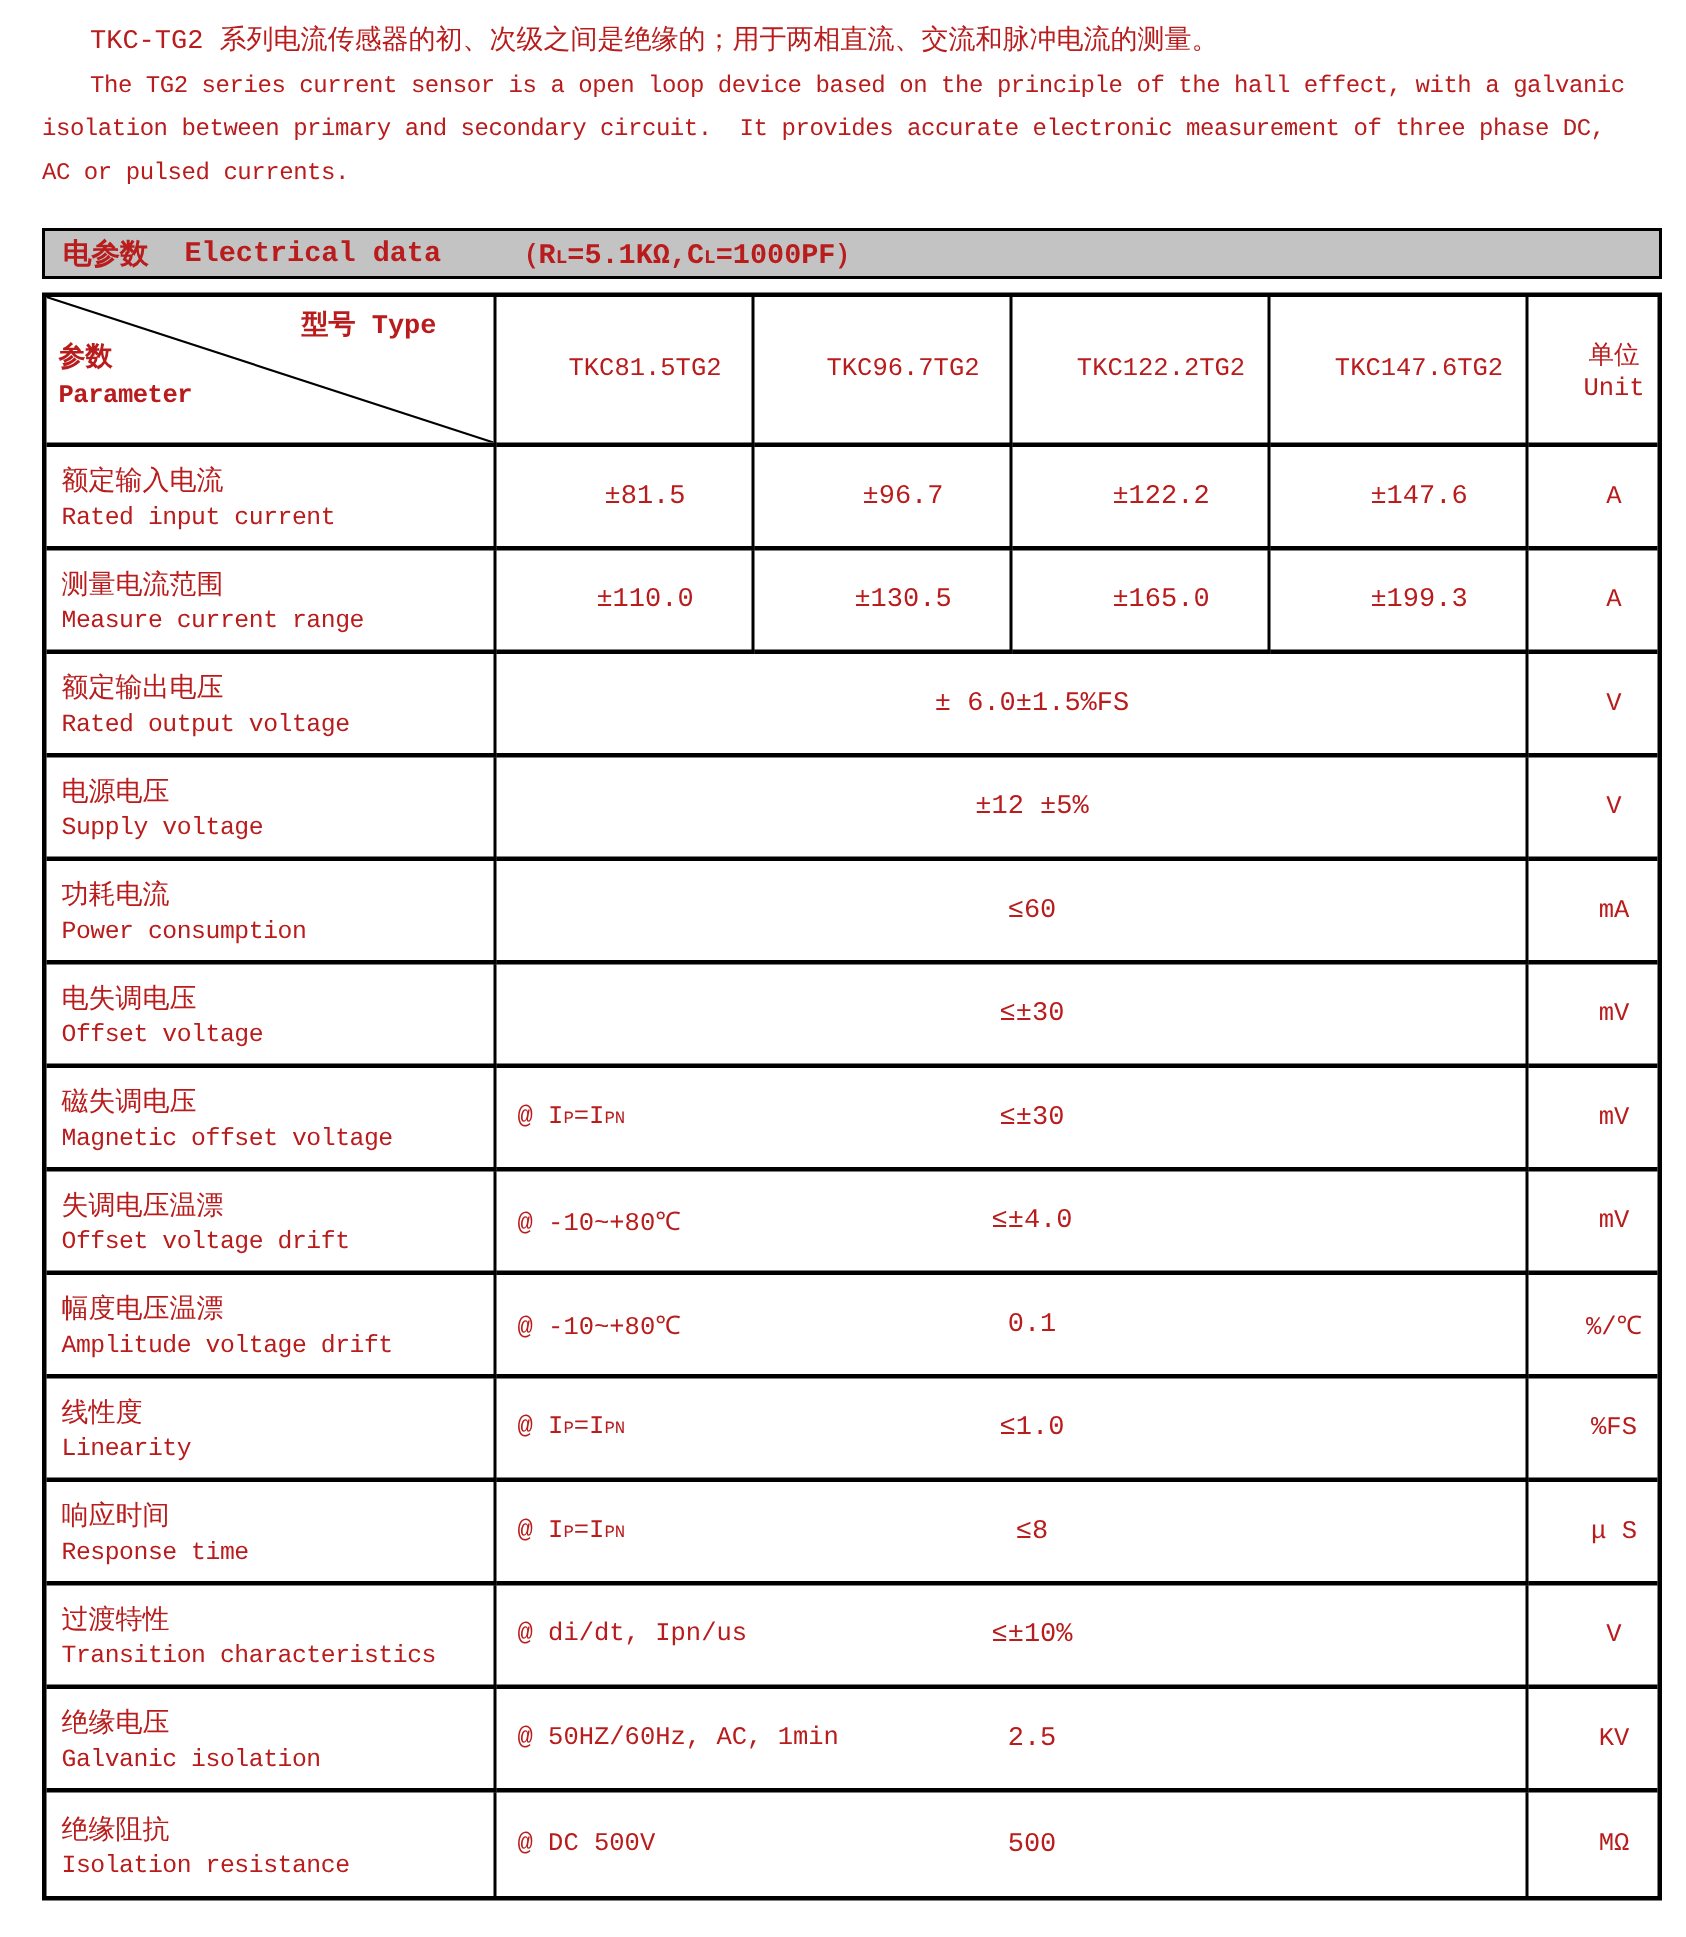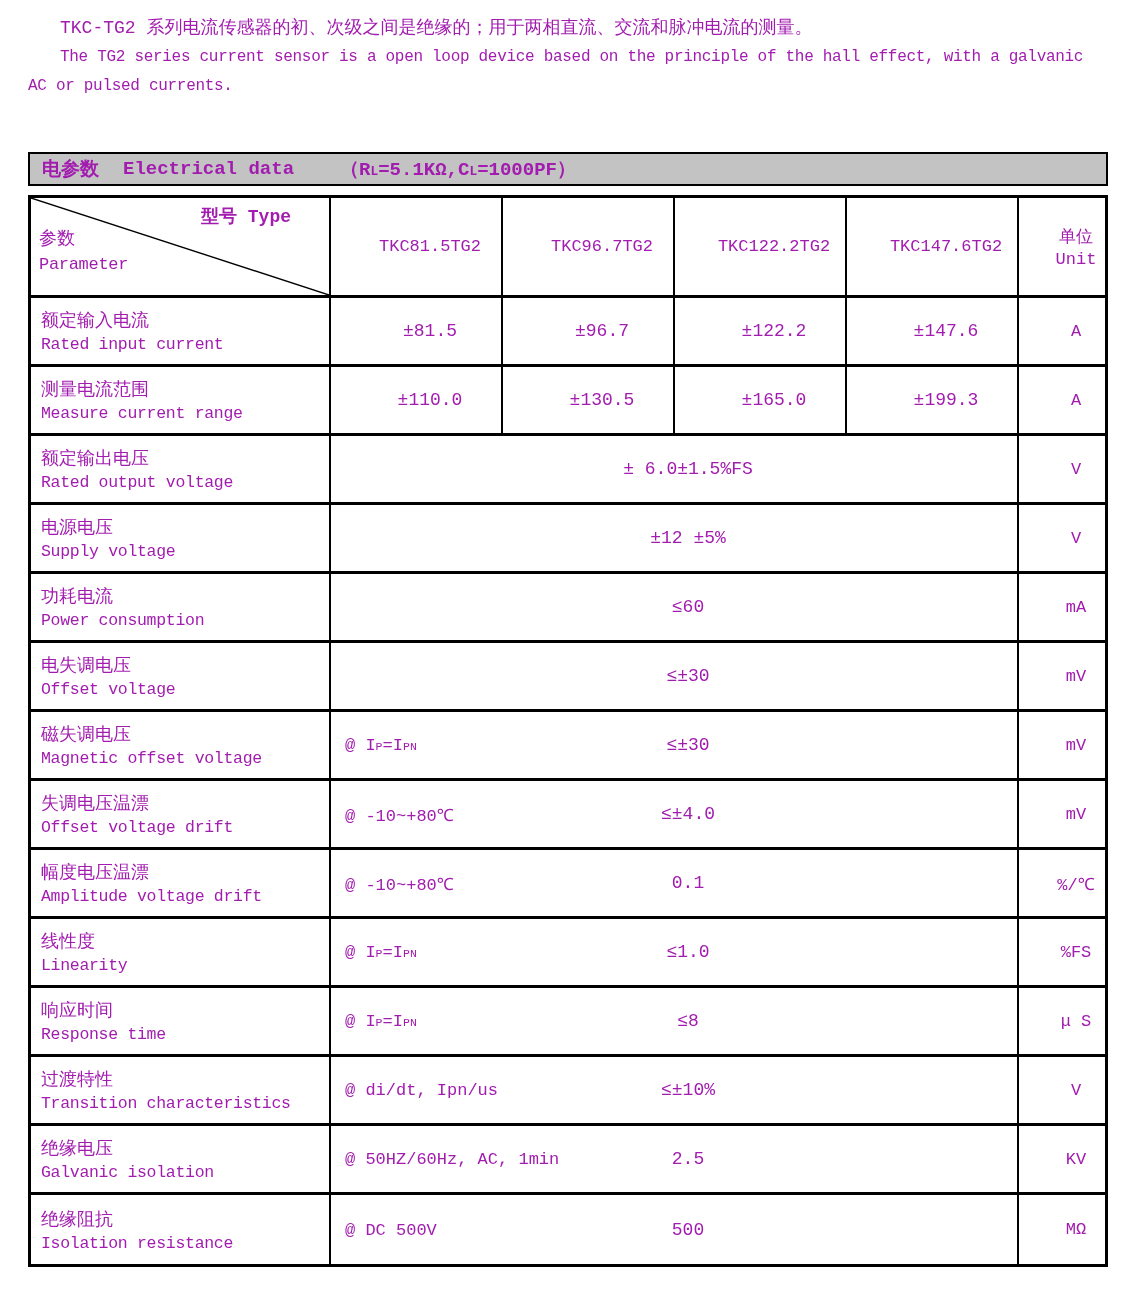--- a/index.html
+++ b/index.html
@@ -1,16 +1,16 @@
 <!DOCTYPE html>
 <html><head>
 <meta charset="utf-8">
 <style>
   html,body{margin:0;padding:0;background:#ffffff;}
-  .page{position:relative;width:1124px;height:1291px;background:#fff;color:#a21caf;
+  .page{position:relative;width:1124px;height:1291px;background:#fff;color:#b91c1c;
         font-family:"Liberation Mono","DejaVu Sans Mono",monospace;overflow:hidden;}
   
   .intro{position:absolute;left:28px;top:14px;width:1082px;}
   .iline{line-height:29px;white-space:pre;letter-spacing:-0.3px;}
   .zhline{font-size:18px;letter-spacing:0;}
   .enline{font-size:16px;}
   .indent{text-indent:32px;}
   
   .section-bar{position:absolute;left:28px;top:152px;width:1080px;height:34px;
     box-sizing:border-box;border:2px solid #000;display:flex;align-items:center;
@@ -34,32 +34,33 @@
   .pen{font-size:16.5px;letter-spacing:-0.3px;}
   .merged{grid-column:span 4;position:relative;}
   .cond{position:absolute;left:14px;top:50%;transform:translateY(-50%);
         font-size:17px;white-space:pre;}
   .uhdr{flex-direction:column;gap:2px;text-align:center;}
   .mhdr{font-size:17px;}
   
   .corner{position:relative;padding:0;}
   .corner svg{position:absolute;left:0;top:0;width:100%;height:100%;}
   .cor-type{position:absolute;top:6px;right:38px;font-weight:bold;font-size:18px;white-space:pre;}
-  .cor-param{position:absolute;left:8px;top:28px;font-weight:normal;}
+  .cor-param{position:absolute;left:8px;top:28px;font-weight:bold;}
   .cor-param .pzh{font-size:18px;line-height:26px;}
   .cor-param .pen{font-size:17px;line-height:26px;letter-spacing:-0.3px;}
 </style>
 </head>
 <body>
 
 <div class="page">
 
   <div class="intro">
     <div class="iline zhline indent">TKC-TG2 系列电流传感器的初、次级之间是绝缘的；用于两相直流、交流和脉冲电流的测量。</div>
     <div class="iline enline indent">The TG2 series current sensor is a open loop device based on the principle of the hall effect, with a galvanic</div>
+    <div class="iline enline">isolation between primary and secondary circuit.  It provides accurate electronic measurement of three phase DC,</div>
     <div class="iline enline">AC or pulsed currents.</div>
   </div>
 
   <div class="section-bar" style="background: rgb(195, 195, 195);">
     <span class="sb-zh">电参数</span>
     <span class="sb-en">Electrical data</span>
     <span class="sb-cond"><span>（R</span><span class="sm">L</span><span>=5.1KΩ,C</span><span class="sm">L</span><span>=1000PF）</span></span>
   </div>
 
   <div class="spec-table">

